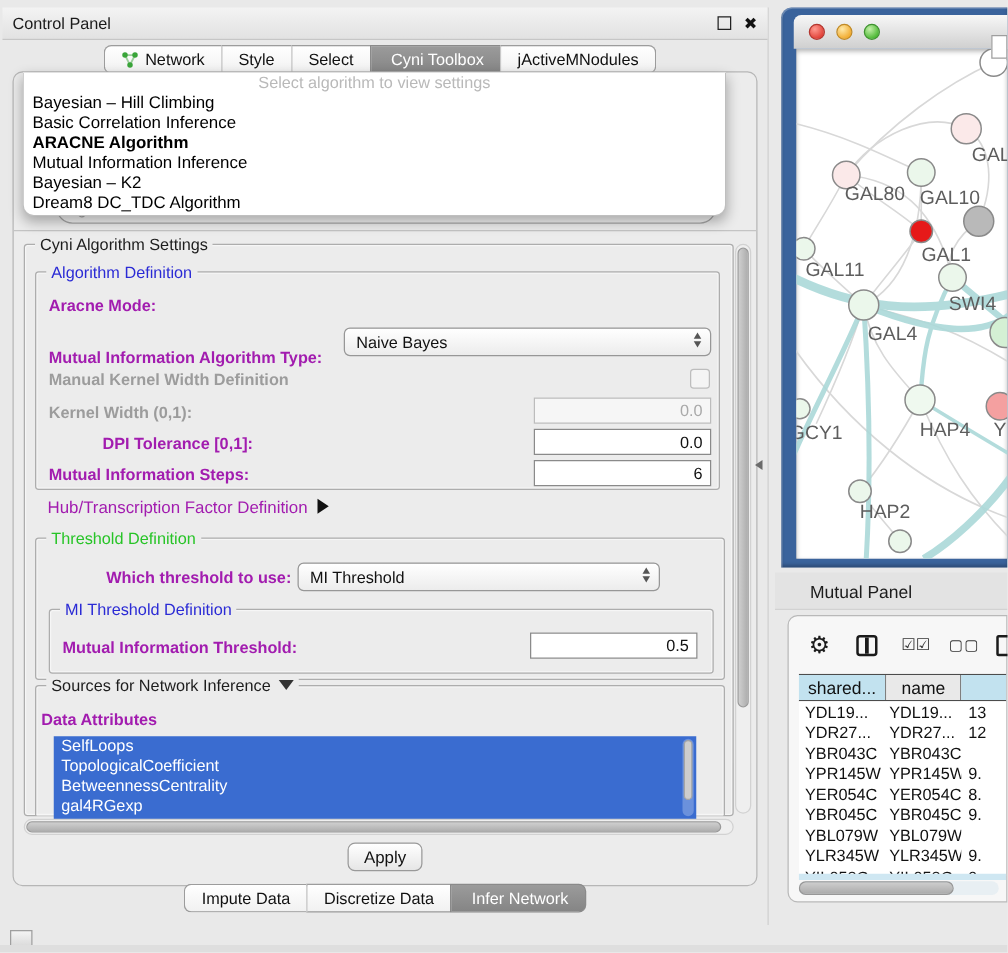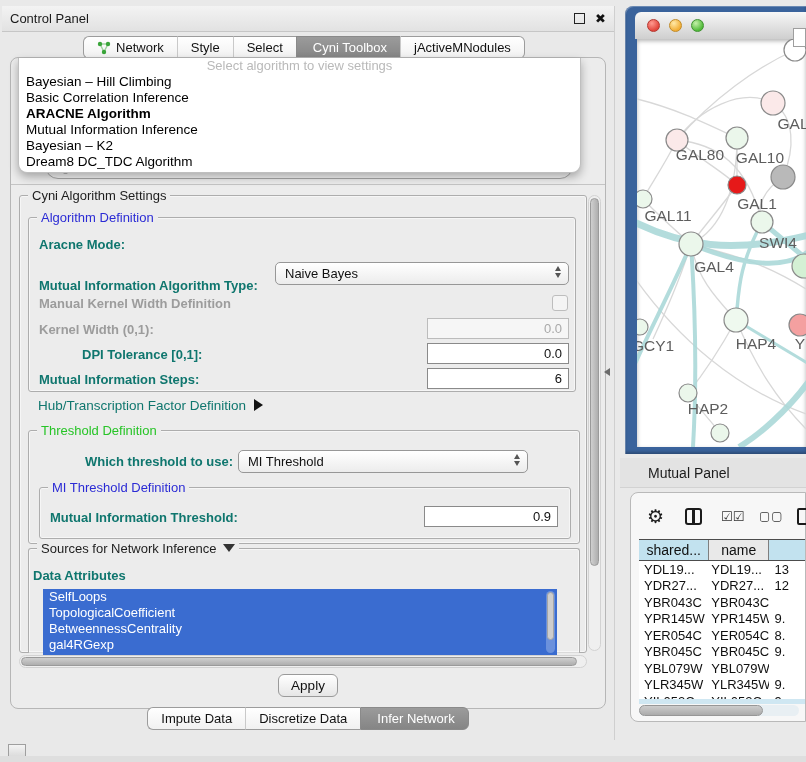--- a/index.html
+++ b/index.html
@@ -43,21 +43,21 @@
   
   #settings{position:absolute;left:6px;top:131px;width:584px;height:482px;z-index:2;}
 
   .grp{position:absolute;border:1px solid #adadad;border-radius:3px;
        box-shadow:inset 0 0 0 1px rgba(255,255,255,.55);}
   .grp>.ttl{position:absolute;top:-8px;left:8px;background:#ececec;padding:0 4px;font-size:13px;white-space:nowrap;}
   .ttl.blue{color:#2b2bd5;}
   .ttl.green{color:#27c427;}
   .ttl.plain{color:#1d1d1d;}
 
-  .lbl{position:absolute;font-size:13px;font-weight:bold;color:#0f766e;white-space:nowrap;}
+  .lbl{position:absolute;font-size:13px;font-weight:bold;color:#a21caf;white-space:nowrap;}
   .lbl.dis{color:#9c9c9c;}
   .lbl.reg{font-weight:normal;}
 
   .combo{position:absolute;height:23px;background:linear-gradient(#ffffff,#ececec);border:1px solid #979797;
          border-radius:5px;font-size:13px;display:flex;align-items:center;padding-left:9px;box-sizing:border-box;}
   .combo .arrows{position:absolute;right:7px;top:3px;display:flex;flex-direction:column;gap:2px;}
   .combo .arrows i{display:block;width:0;height:0;border-left:3.5px solid transparent;border-right:3.5px solid transparent;}
   .combo .arrows i.up{border-bottom:5px solid #555;}
   .combo .arrows i.dn{border-top:5px solid #555;}
 
@@ -253,21 +253,21 @@
             <span class="arrows">
                 <i class="up"></i>
                 <i class="dn"></i>
               </span>
           </div>
 
           <div class="grp" style="left:10px;top:56px;width:530px;height:50px;">
             <span class="ttl blue">MI Threshold Definition</span>
             <span class="lbl" style="left:10px;top:22px;">Mutual Information Threshold:</span>
             <div class="input" style="left:384px;top:18px;width:134px;">
-              <span>0.9</span>
+              <span>0.5</span>
             </div>
           </div>
         </div>
 
         <div class="grp" style="left:8px;top:352px;width:550px;height:104px;border-bottom:none;border-radius:3px 3px 0 0;">
           <span class="ttl plain">
             <span>Sources for Network Inference</span><span class="tri-down"></span>
           </span>
           <span class="lbl" style="left:4px;top:19px;">Data Attributes</span>
           <div id="attr-list">

